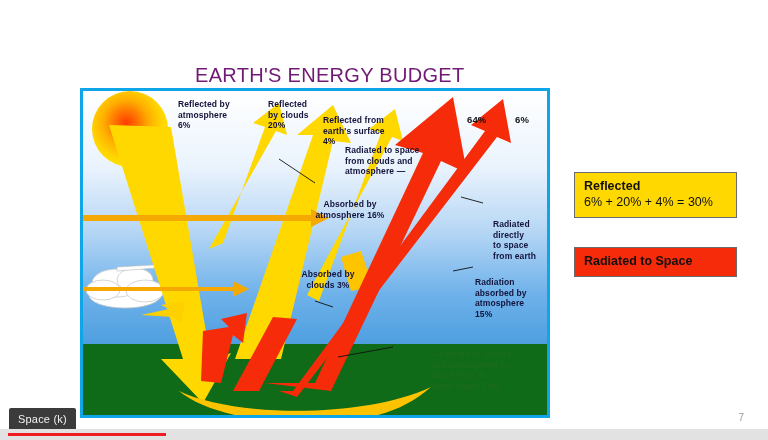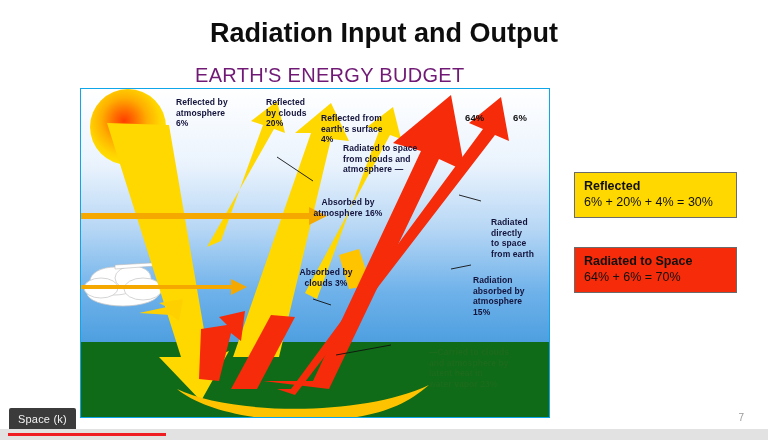--- a/index.html
+++ b/index.html
@@ -33,21 +33,21 @@
     color:#701a75;
     letter-spacing:0.3px;
   }
 
   
   #illustration {
     position:absolute;
     left:80px; top:88px;
     width:470px; height:330px;
     background:#ffffff;
-    border:1px solid #0ea5e9;
+    border:3px solid #0ea5e9;
     overflow:hidden;
   }
   #illustration .svgwrap { position:absolute; left:0; top:0; width:470px; height:330px; }
 
   
   .lbl {
     position:absolute;
     font-size:8.5px;
     line-height:10.5px;
     color:#13133c;
@@ -107,21 +107,20 @@
     height:3px;
     width:158px;
     background:#ef1c22;
   }
 </style>
 </head>
 <body>
 
 <div id="slide">
 
-  <div id="page-title">Radiation Input and Output</div>
   <div id="diagram-subtitle">EARTH'S ENERGY BUDGET</div>
 
   <div id="illustration">
     <div class="svgwrap">
       <svg width="470" height="330" viewBox="0 0 470 330" xmlns="http://www.w3.org/2000/svg">
         <defs>
           <linearGradient id="skyGrad" x1="0" y1="0" x2="0" y2="1">
             <stop offset="0%" stop-color="#ffffff"></stop>
             <stop offset="30%" stop-color="#eaf3fd"></stop>
             <stop offset="55%" stop-color="#b7d7f5"></stop>
@@ -256,21 +255,20 @@
 
   </div>
 
   <div class="legend-box" id="legend-reflected">
     <div class="legend-title">Reflected</div>
     <div class="legend-eq">6% + 20% + 4%   = 30%</div>
   </div>
 
   <div class="legend-box" id="legend-radiated">
     <div class="legend-title">Radiated to Space</div>
-    <div class="legend-eq">64% + 6%   = 70%</div>
   </div>
 
   <div id="play-tooltip">Space (k)</div>
   <div id="page-number">7</div>
 </div>
 
 <div id="progress-track">
   <div id="progress-fill"></div>
 </div>
 

